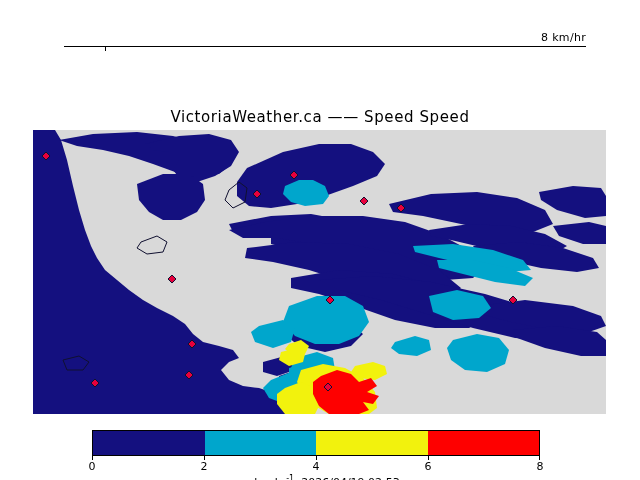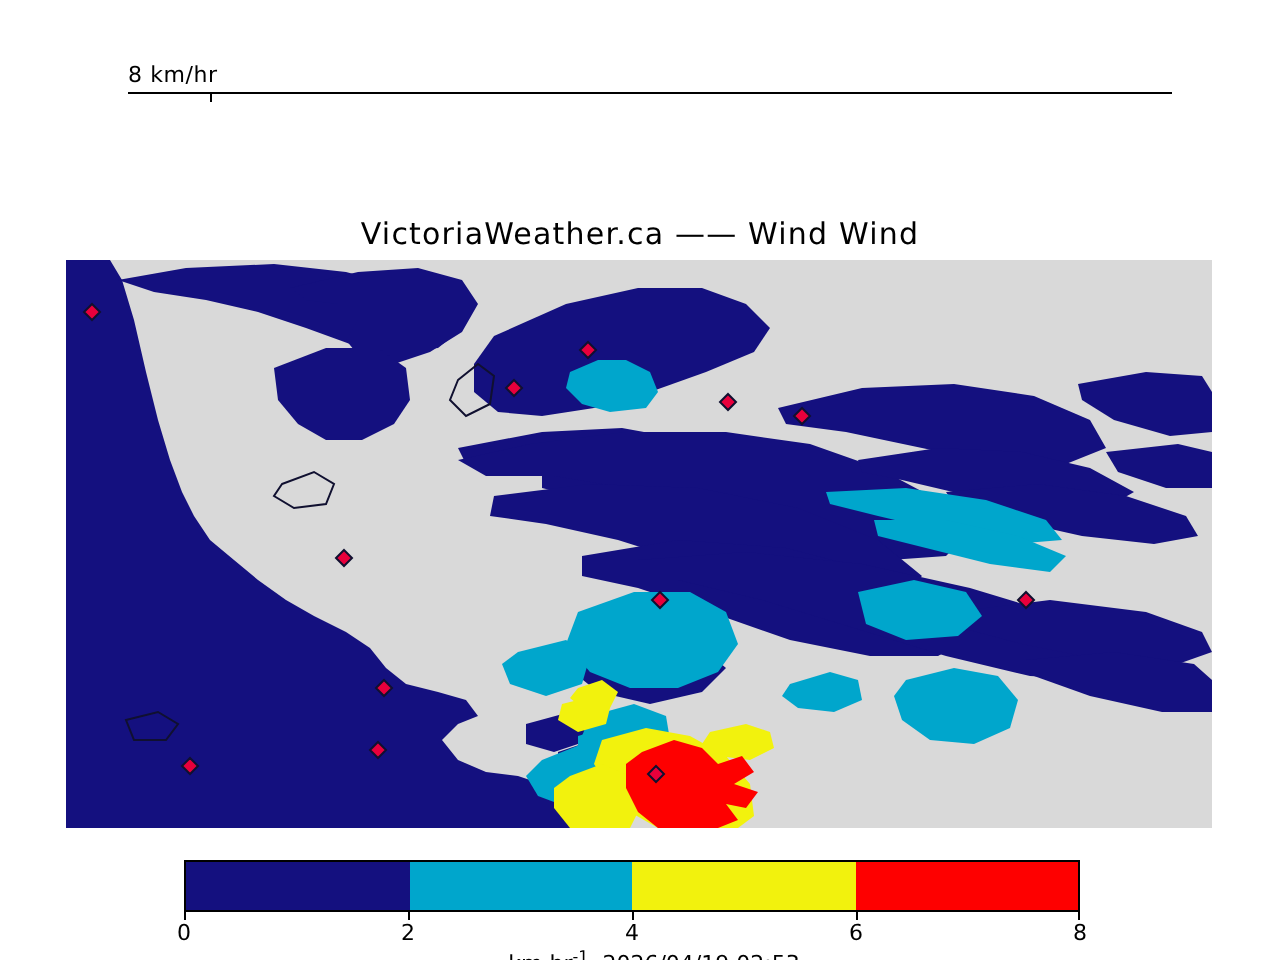--- a/index.html
+++ b/index.html
@@ -8,21 +8,21 @@
     font-family:"DejaVu Sans","Liberation Sans",sans-serif;
     -webkit-font-smoothing:none;
   }
   #page{position:relative;width:640px;height:480px;}
 
   
   #ref-scale{position:absolute;left:64px;top:46px;width:522px;height:2px;}
   #ref-scale .rule{position:absolute;left:0;top:0;width:100%;height:1px;background:#000;}
   #ref-scale .tick{position:absolute;left:41px;top:1px;width:1px;height:4px;background:#000;}
   #ref-label{
-    position:absolute;left:0;top:-14px;width:522px;text-align:left;
+    position:absolute;left:0;top:-14px;width:522px;text-align:right;
     font-size:11px;color:#000;letter-spacing:.3px;line-height:12px;
   }
 
   
   #title{
     position:absolute;left:0;top:108px;width:640px;text-align:center;
     font-size:15px;color:#000;letter-spacing:.6px;white-space:pre;
   }
 
   
@@ -51,21 +51,21 @@
 <body>
 
 <div id="page">
 
   <div id="ref-scale">
     <div id="ref-label">8 km/hr</div>
     <div class="rule"></div>
     <div class="tick" style="left: 41px;"></div>
   </div>
 
-  <div id="title">VictoriaWeather.ca —— Wind Wind</div>
+  <div id="title">VictoriaWeather.ca —— Speed Speed</div>
 
   <div id="map-frame">
     <svg id="map-svg" viewBox="0 0 573 284" preserveAspectRatio="none">
 
       <rect x="0" y="0" width="573" height="284" fill="#d9d9d9"></rect>
 
       <g fill="#14107f">
 
         <path d="M0,0 L0,284 L260,284 L250,270 L238,262 L226,258 L210,256 L196,250
                  L188,240 L196,232 L206,228 L200,220 L186,216 L170,212 L160,204

